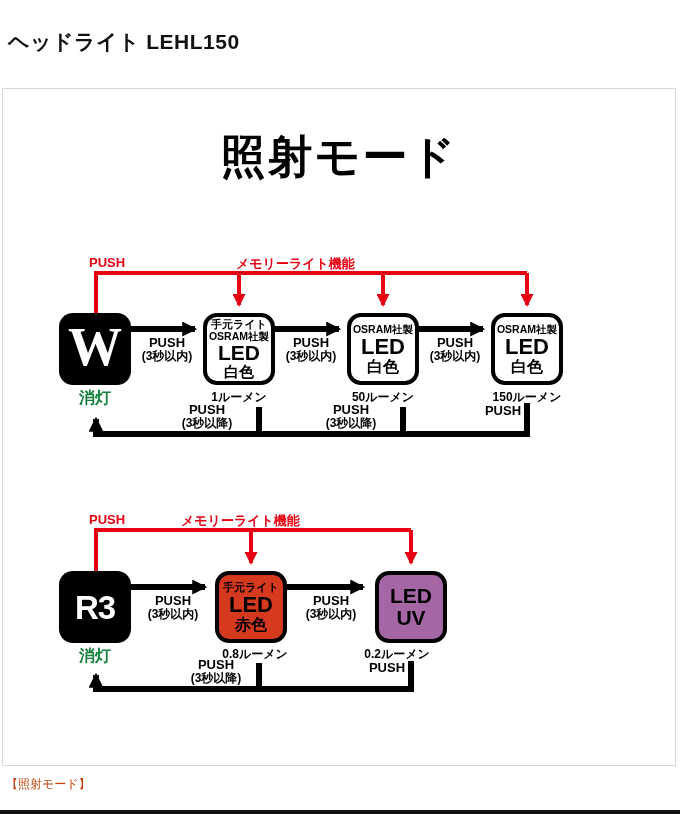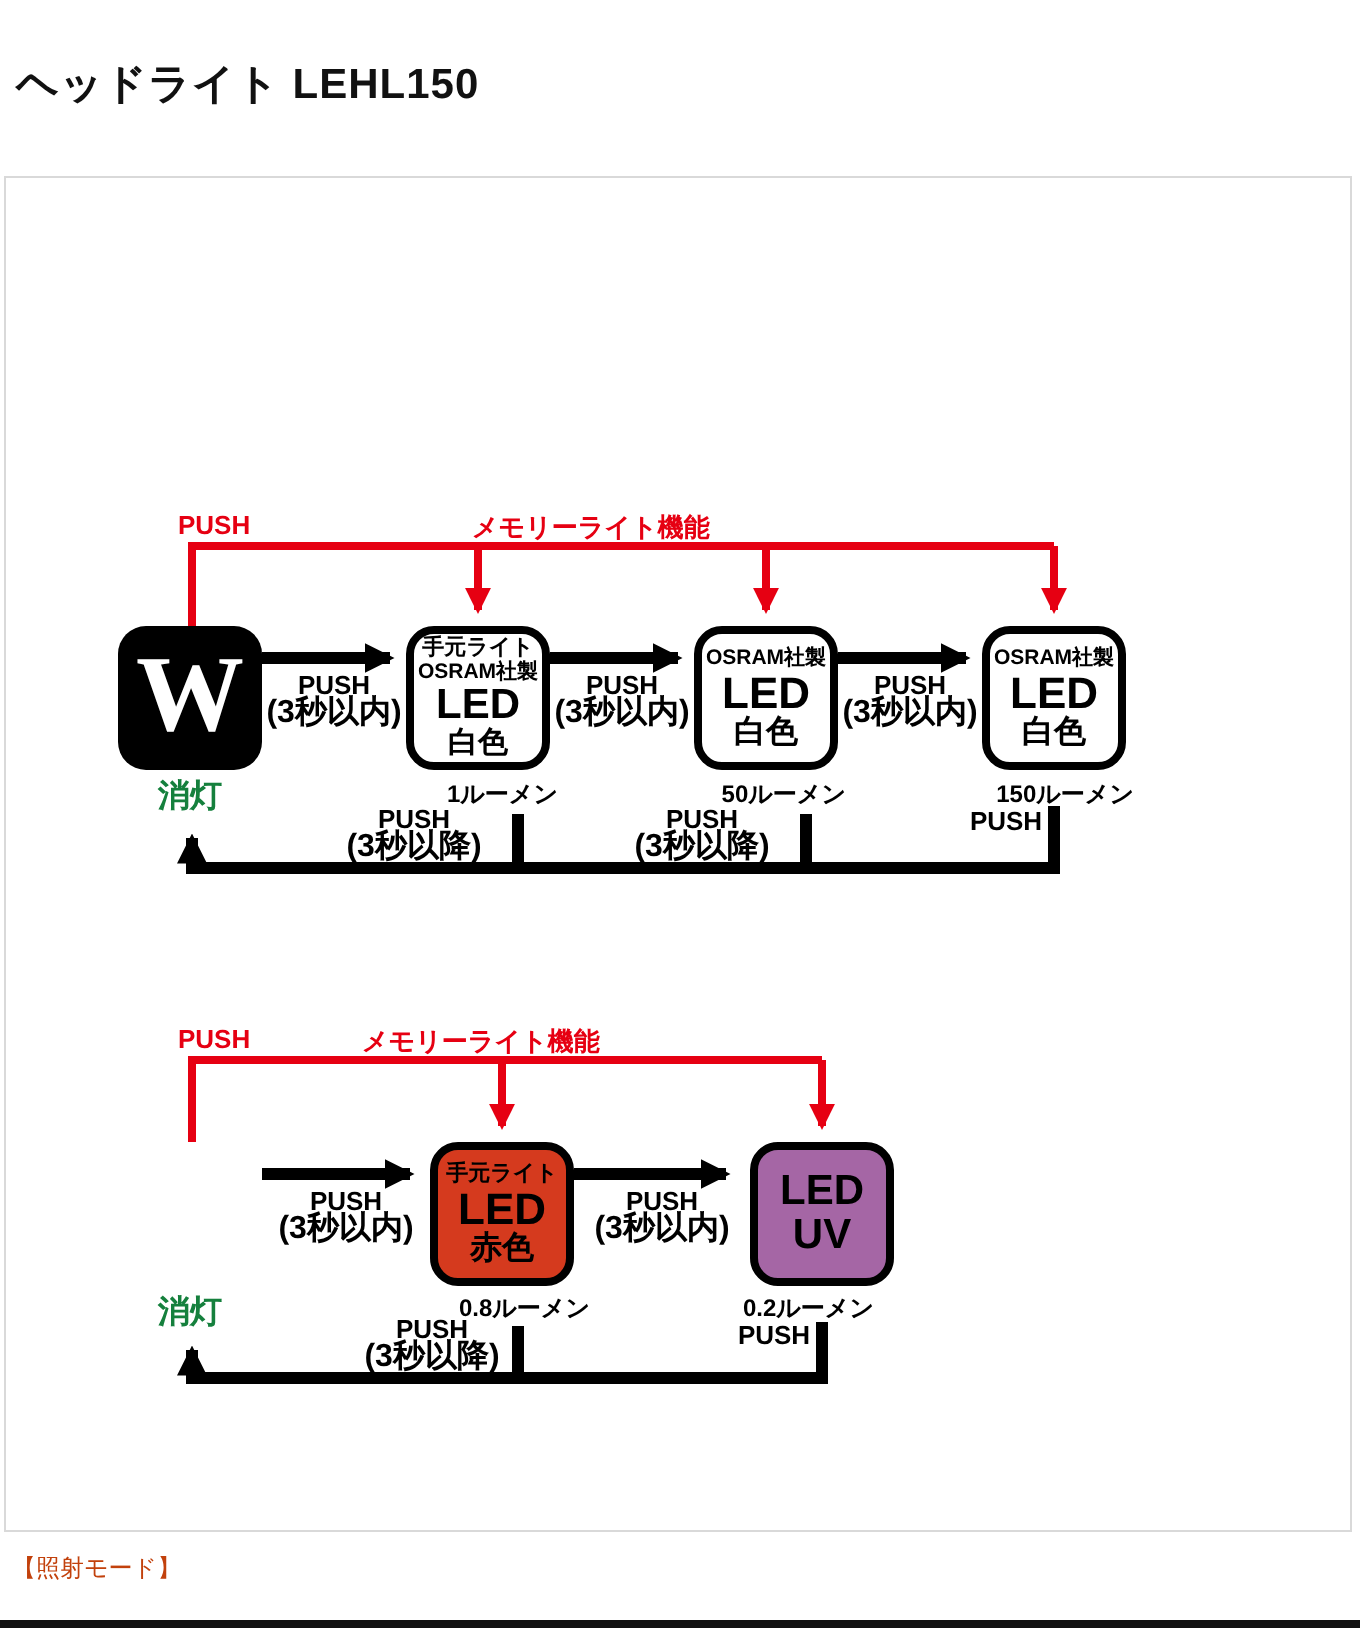--- a/index.html
+++ b/index.html
@@ -39,47 +39,48 @@
   .red-lbl{color:var(--red)}
   .offbox{
     position:absolute;width:72px;height:72px;background:#000;border-radius:14px;
     color:#fff;display:flex;align-items:center;justify-content:center;
   }
   .off-w{font-family:"Liberation Serif","DejaVu Serif",serif;font-size:54px;font-weight:bold;line-height:1;padding-bottom:4px}
   .off-r3{font-size:33px;font-weight:bold;letter-spacing:-1px;line-height:1}
   .state-label{position:absolute;width:72px;text-align:center;font-size:16px;font-weight:bold;color:#15803d;white-space:nowrap}
   .steplbl{position:absolute;width:72px;text-align:center;font-weight:bold;color:#000}
   .steplbl span{display:block;font-size:13px;line-height:14px;white-space:nowrap}
-  .steplbl .sub{font-size:16px;line-height:13px}
+  .steplbl .sub{font-size:12px;line-height:13px}
   .mode-box{
     position:absolute;width:72px;height:72px;
     border:4px solid #000;border-radius:14px;background:#fff;
     display:flex;flex-direction:column;align-items:center;justify-content:center;
     text-align:center;font-weight:bold;color:#000;overflow:hidden;
   }
   .mode-box div{white-space:nowrap}
   .t11{font-size:11px;line-height:12px}
   .t10{font-size:10.5px;line-height:12px}
   .t21{font-size:21px;line-height:22px}
   .t22{font-size:22px;line-height:23px}
   .t15{font-size:15px;line-height:16px}
   .t16{font-size:16px;line-height:18px}
   .redbox{background:var(--red-box)}
   .purplebox{background:var(--purple-box)}
-  .lumen{position:absolute;width:80px;text-align:right;font-size:12px;font-weight:bold;color:#000;white-space:nowrap}
+  .lumen{position:absolute;width:80px;text-align:center;font-size:12px;font-weight:bold;color:#000;white-space:nowrap}
   .caption{position:absolute;left:6px;top:776px;font-size:12px;color:#c2410c;white-space:nowrap}
   .bottom-bar{position:absolute;left:0;bottom:0;width:100%;height:4px;background:#111}
 </style>
 </head>
 <body>
 
 <div class="page-title">ヘッドライト LEHL150</div>
 
 <div class="frame">
 
+  <div class="diagram-title">照射モード</div>
 
   <svg class="wires" viewBox="0 0 674 678">
     <defs>
       <marker id="mBlack" viewBox="0 0 10 10" refX="8.5" refY="5" markerWidth="15" markerHeight="15" markerUnits="userSpaceOnUse" orient="auto">
         <path d="M0,0 L10,5 L0,10 z" class="black-fill"></path>
       </marker>
       <marker id="mRed" viewBox="0 0 10 10" refX="8.5" refY="5" markerWidth="13" markerHeight="13" markerUnits="userSpaceOnUse" orient="auto">
         <path d="M0,0 L10,5 L0,10 z" class="red-fill"></path>
       </marker>
     </defs>
@@ -166,20 +167,23 @@
     <span>PUSH</span>
     <span class="sub">(3秒以降)</span>
   </div>
   <div class="steplbl" style="left:464px;top:315px">
     <span>PUSH</span>
   </div>
 
   <div class="lbl red-lbl" style="left:86px;top:423px">PUSH</div>
   <div class="lbl red-lbl" style="left:178px;top:423px">メモリーライト機能</div>
 
+  <div class="offbox" style="left:56px;top:482px">
+    <span class="off-r3">R3</span>
+  </div>
   <div class="state-label" style="left:56px;top:557px">消灯</div>
 
   <div class="steplbl" style="left:134px;top:505px">
     <span>PUSH</span>
     <span class="sub">(3秒以内)</span>
   </div>
   <div class="steplbl" style="left:292px;top:505px">
     <span>PUSH</span>
     <span class="sub">(3秒以内)</span>
   </div>

